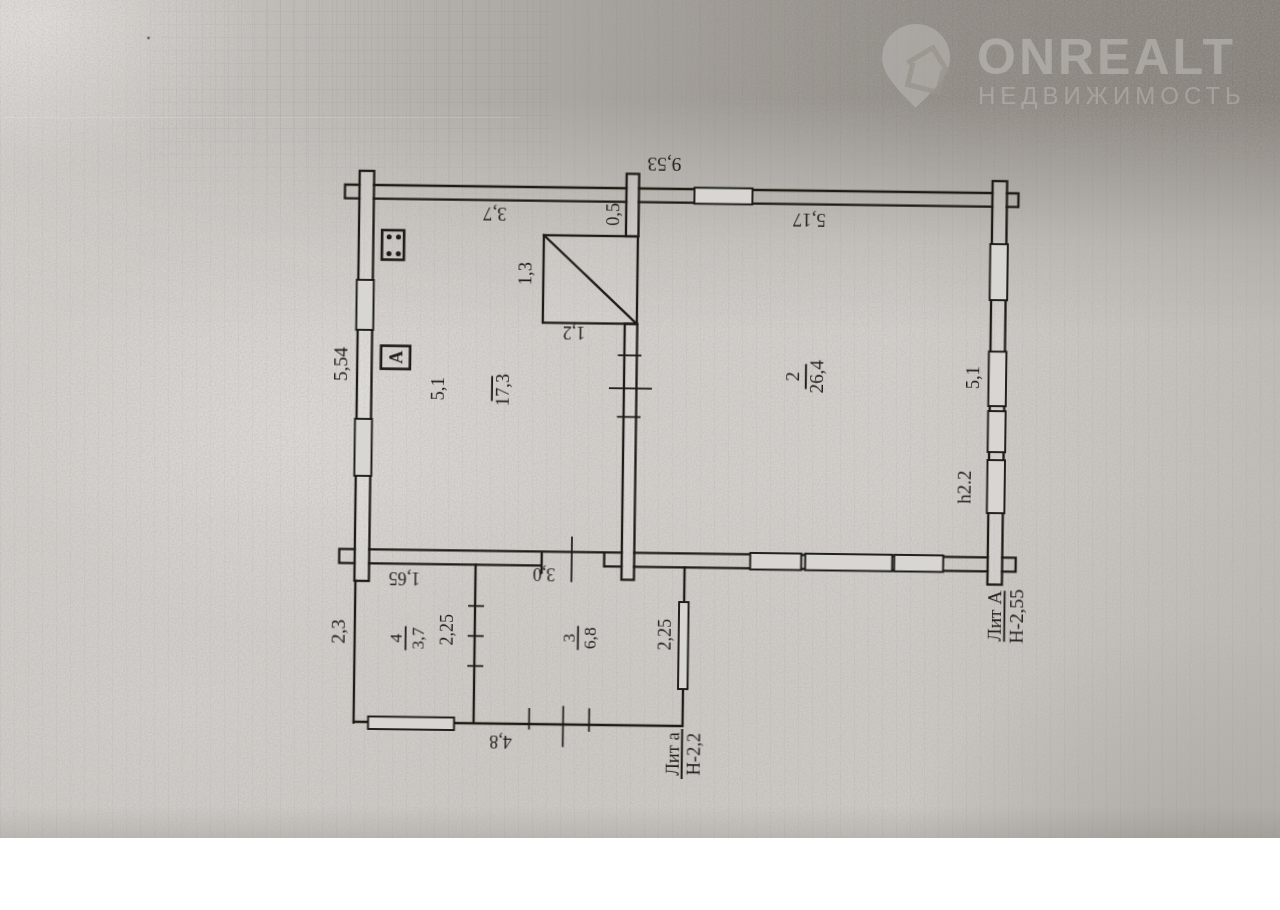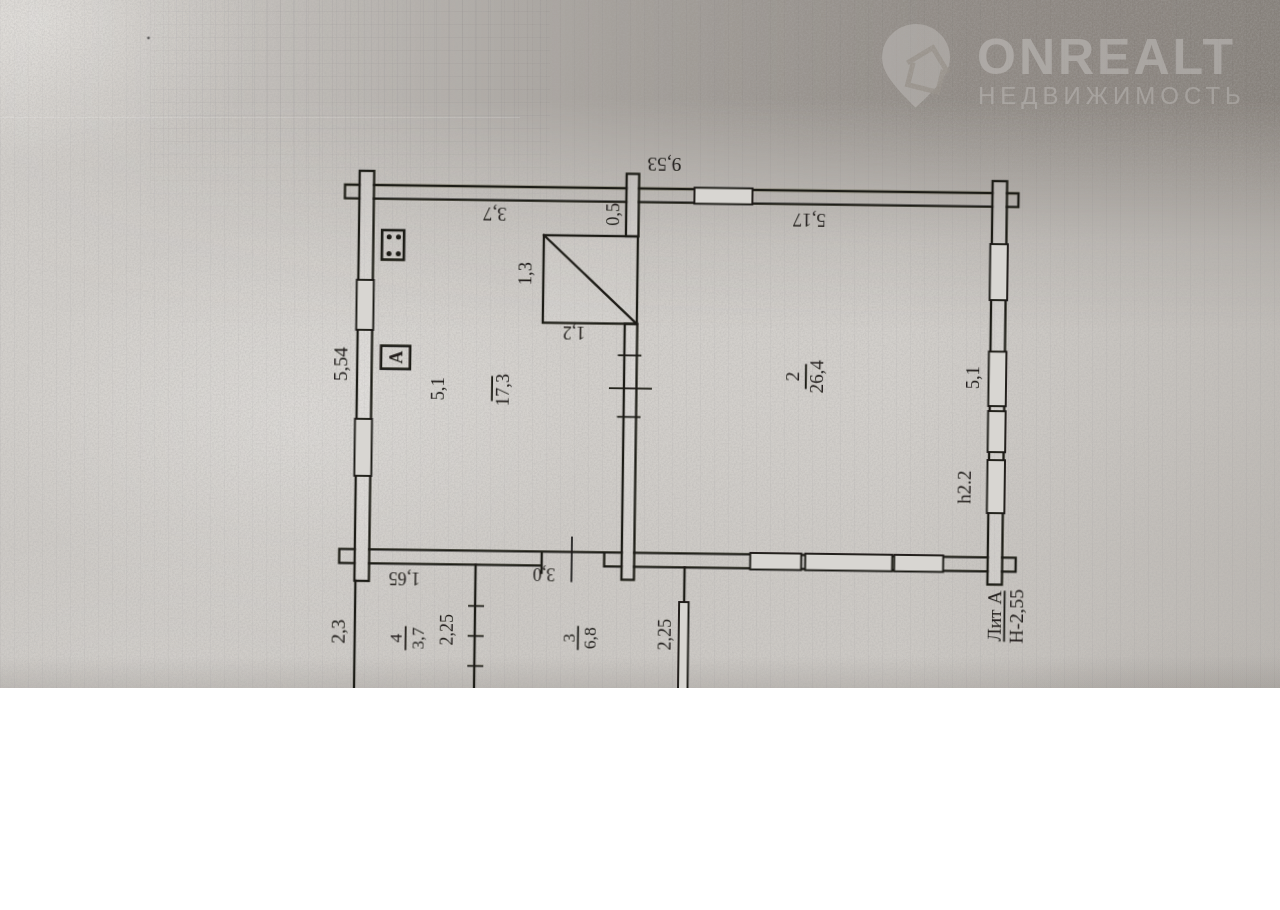--- a/index.html
+++ b/index.html
@@ -1,17 +1,17 @@
 <!DOCTYPE html>
 <html><head>
 <meta charset="utf-8">
 <style>
   html,body{margin:0;padding:0;}
   body{width:1280px;height:910px;overflow:hidden;font-family:"Liberation Sans",sans-serif;}
-  .page{position:relative;width:1280px;height:688px;background:#d2cfcb;overflow:hidden;}
+  .page{position:relative;width:1280px;height:838px;background:#d2cfcb;overflow:hidden;}
   .stripes{position:absolute;inset:0;
     background:repeating-linear-gradient(90deg, rgba(104,104,118,.055) 0px, rgba(104,104,118,.055) 1.5px, rgba(0,0,0,0) 1.5px, rgba(0,0,0,0) 14px);}
   .gridpatch{position:absolute;left:150px;top:0;width:400px;height:220px;
     background:
       repeating-linear-gradient(90deg, rgba(118,116,128,.08) 0 1px, transparent 1px 13px),
       repeating-linear-gradient(0deg, rgba(118,116,128,.07) 0 1px, transparent 1px 13px);
     -webkit-mask-image:linear-gradient(to bottom,#000 60%,transparent);
     mask-image:linear-gradient(to bottom,#000 60%,transparent);}
   .blotch{position:absolute;inset:0;background:
     radial-gradient(ellipse 420px 300px at 300px 430px, rgba(255,255,255,.20), rgba(255,255,255,0) 70%),

